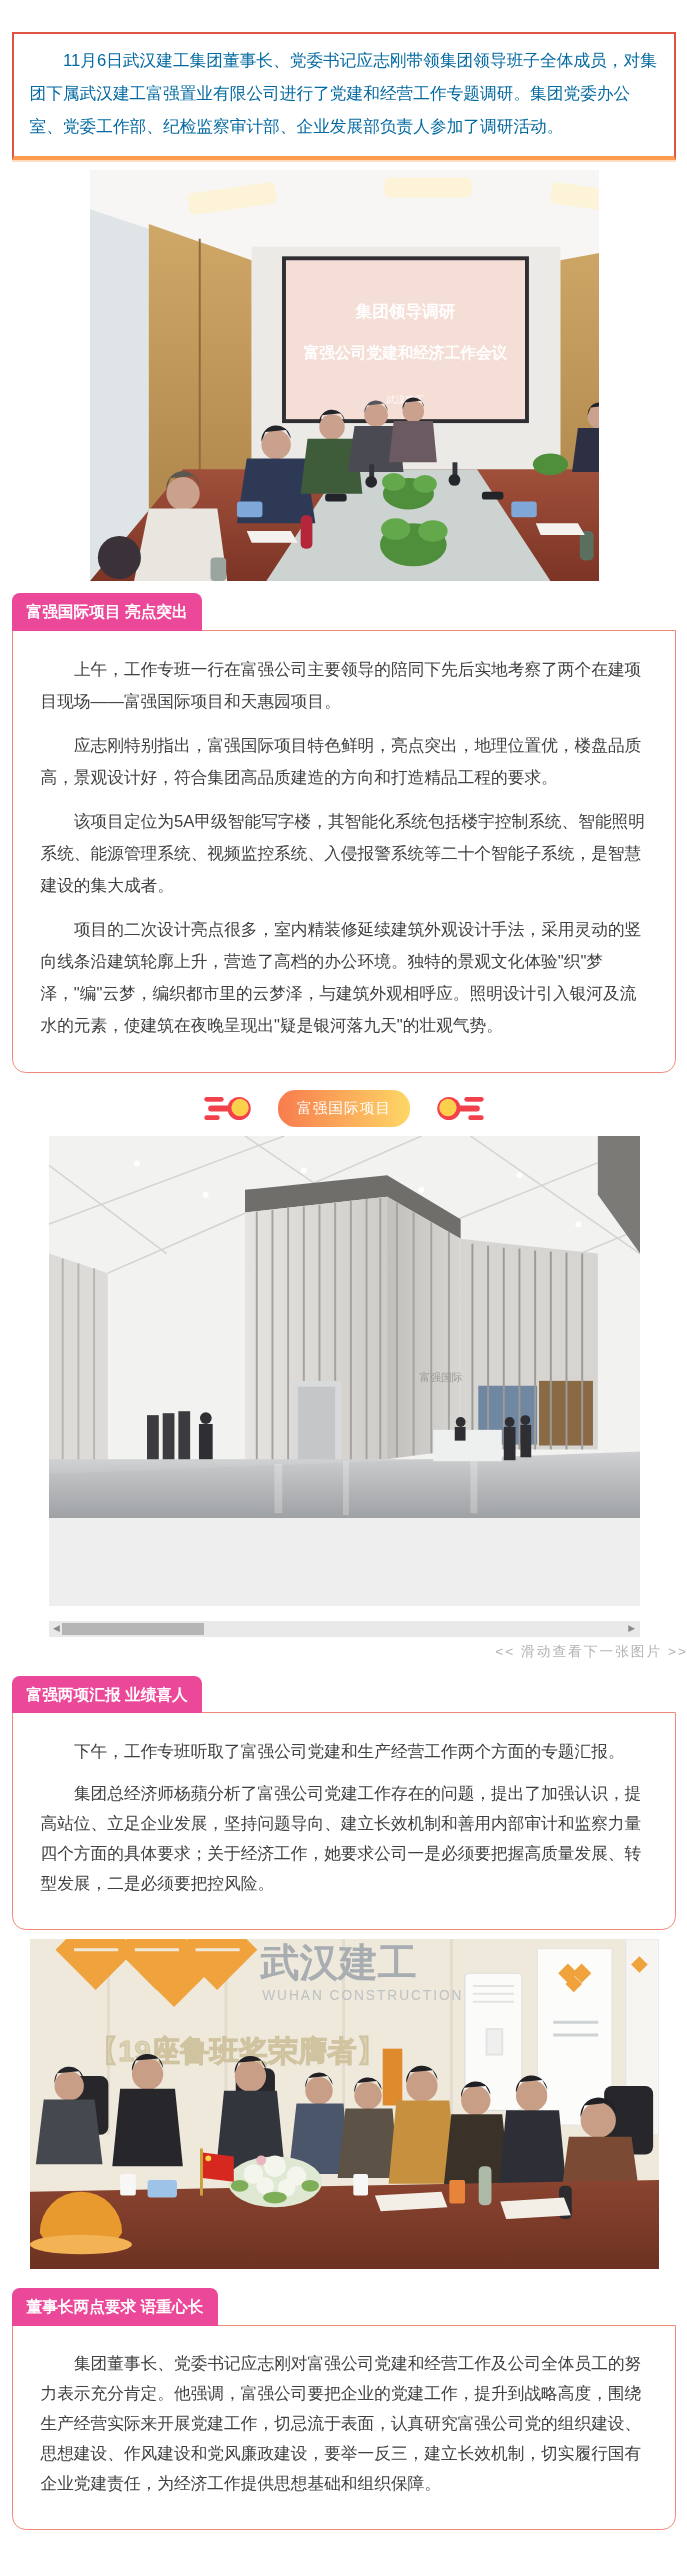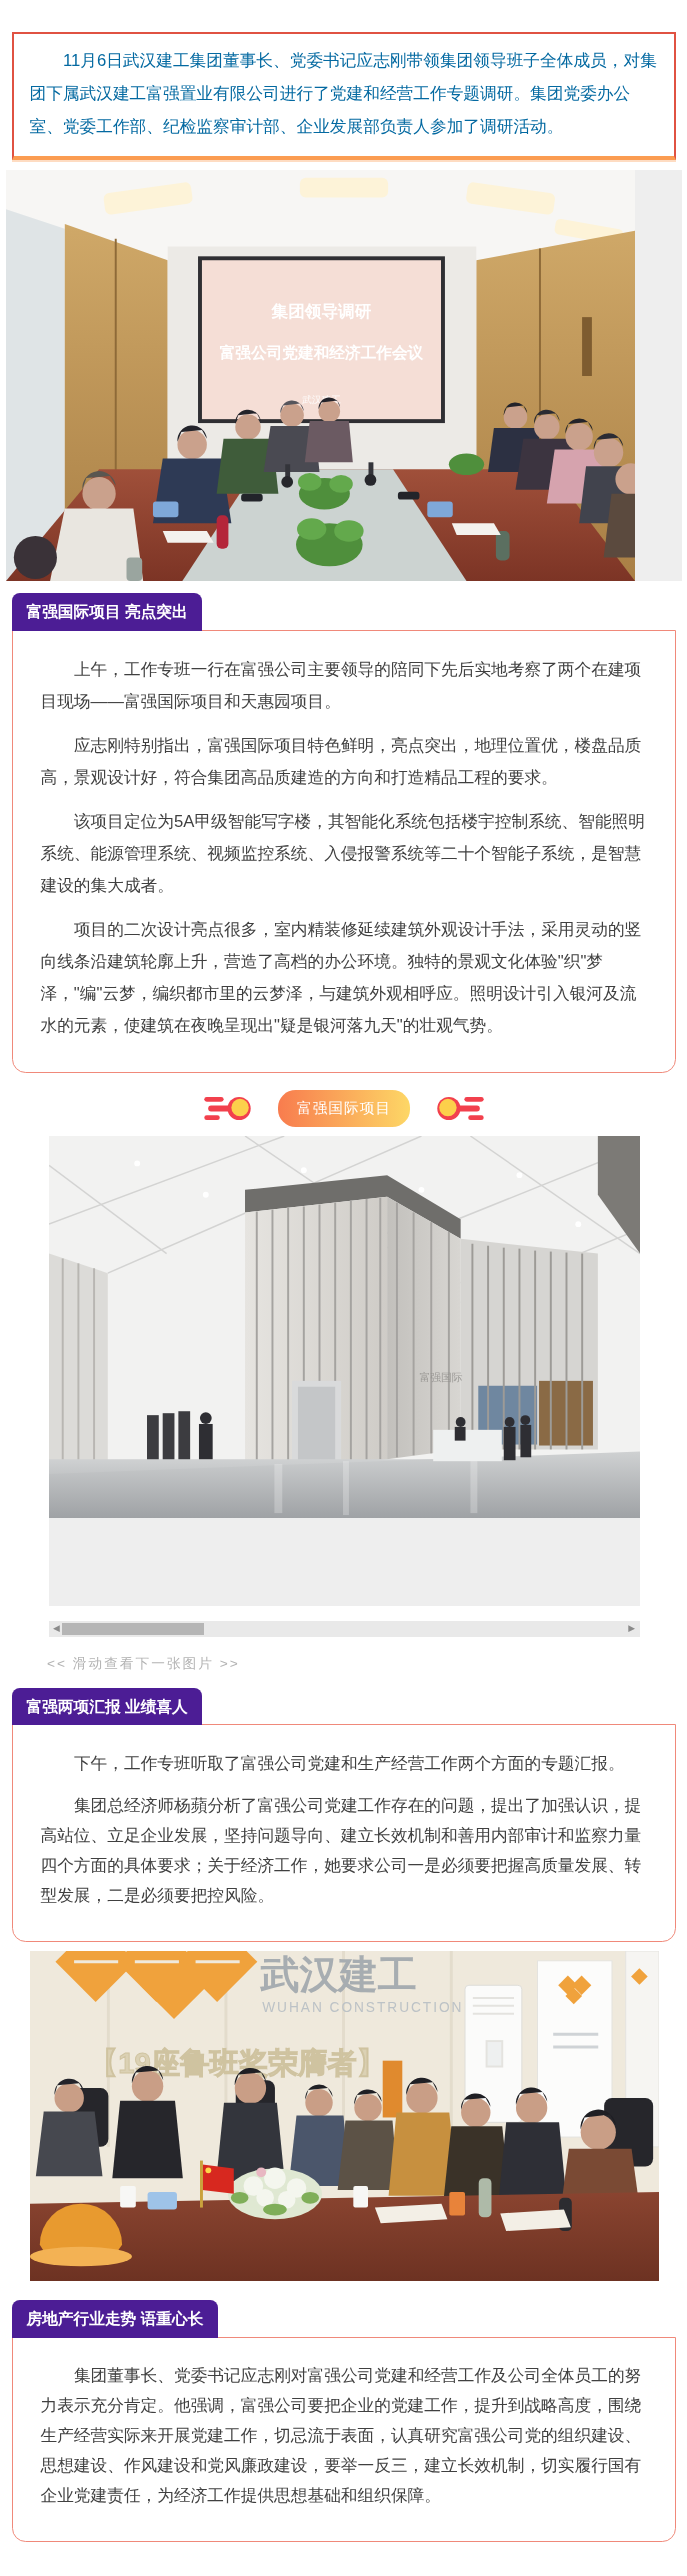--- a/index.html
+++ b/index.html
@@ -13,27 +13,27 @@
     border:2px solid #e05242;
     border-bottom:4.9px solid #fb9c51;
     padding:9.8px 15.7px 13.7px 15.7px;
     box-shadow:0 2px 0 rgba(251,156,81,.35);
   }
   .intro-box p{
     margin:0; font-size:16.7px; line-height:33px; text-indent:2em; color:#0369a1;
   }
   .photo{display:block; margin:0 auto; overflow:hidden; background:#eee;}
   .photo svg{display:block;}
-  .photo-main{width:676px; height:411px;}
+  .photo-main{width:509px; height:411px;}
   .photo-office{width:629px; height:330px; margin-top:9.8px;}
 
   .section{margin:10.8px 11.8px 0 11.8px;}
   .section-badge{
     display:inline-block;
-    background:#4c1d95; color:#ffffff;
+    background:#ec4899; color:#ffffff;
     font-size:15.7px; font-weight:bold;
     padding:8.8px 14.7px 7.8px 14.7px;
     border-radius:7.8px 7.8px 0 0;
     position:relative; top:1px;
   }
   .section-box{
     border:1px solid #f0897a;
     border-radius:0 0 13.7px 13.7px;
     padding:11.8px 15.7px 17.6px 15.7px;
   }
@@ -60,21 +60,21 @@
   }
   .scroll-arrow{
     width:15.7px; text-align:center; font-size:8.8px; color:#8a8a8a;
     line-height:15.7px; cursor:pointer; user-select:none; flex:0 0 15.7px;
   }
   .scroll-thumb{
     position:absolute; left:13.7px; top:2px; width:142px; height:11.8px;
     background:#b5b5b5;
   }
   .swipe-caption{
-    margin-top:18px; text-align:left; color:#b3b3b3; font-size:13.7px;
+    margin-top:6px; text-align:right; color:#b3b3b3; font-size:13.7px;
     letter-spacing:2px;
     padding-left:47px;
   }
   .sec2{margin-top:13.7px;}
   .sec3{margin-top:17.6px;}
 </style>
 </head>
 <body>
 
 <div class="intro-box">
@@ -453,19 +453,19 @@
       <rect x="540" y="252" width="13" height="34" rx="5" fill="#2c2c30"></rect>
       <polygon points="480,268 545,264 552,282 486,286" fill="#f3efe6"></polygon>
       <polygon points="352,262 420,258 426,274 358,278" fill="#f3efe6"></polygon>
       <path d="M10,300 a42,42 0 0,1 84,0 l-10,14 -64,2 z" fill="#e89a2f"></path>
       <ellipse cx="52" cy="312" rx="52" ry="10" fill="#f3b254"></ellipse>
     </g>
   </svg>
 </div>
 
 <div class="section sec3">
-  <div class="section-badge">房地产行业走势 语重心长</div>
+  <div class="section-badge">董事长两点要求 语重心长</div>
   <div class="section-box lh31">
     <p>集团董事长、党委书记应志刚对富强公司党建和经营工作及公司全体员工的努力表示充分肯定。他强调，富强公司要把企业的党建工作，提升到战略高度，围绕生产经营实际来开展党建工作，切忌流于表面，认真研究富强公司党的组织建设、思想建设、作风建设和党风廉政建设，要举一反三，建立长效机制，切实履行国有企业党建责任，为经济工作提供思想基础和组织保障。</p>
 
   </div>
 </div>
 
 
 </body></html>

